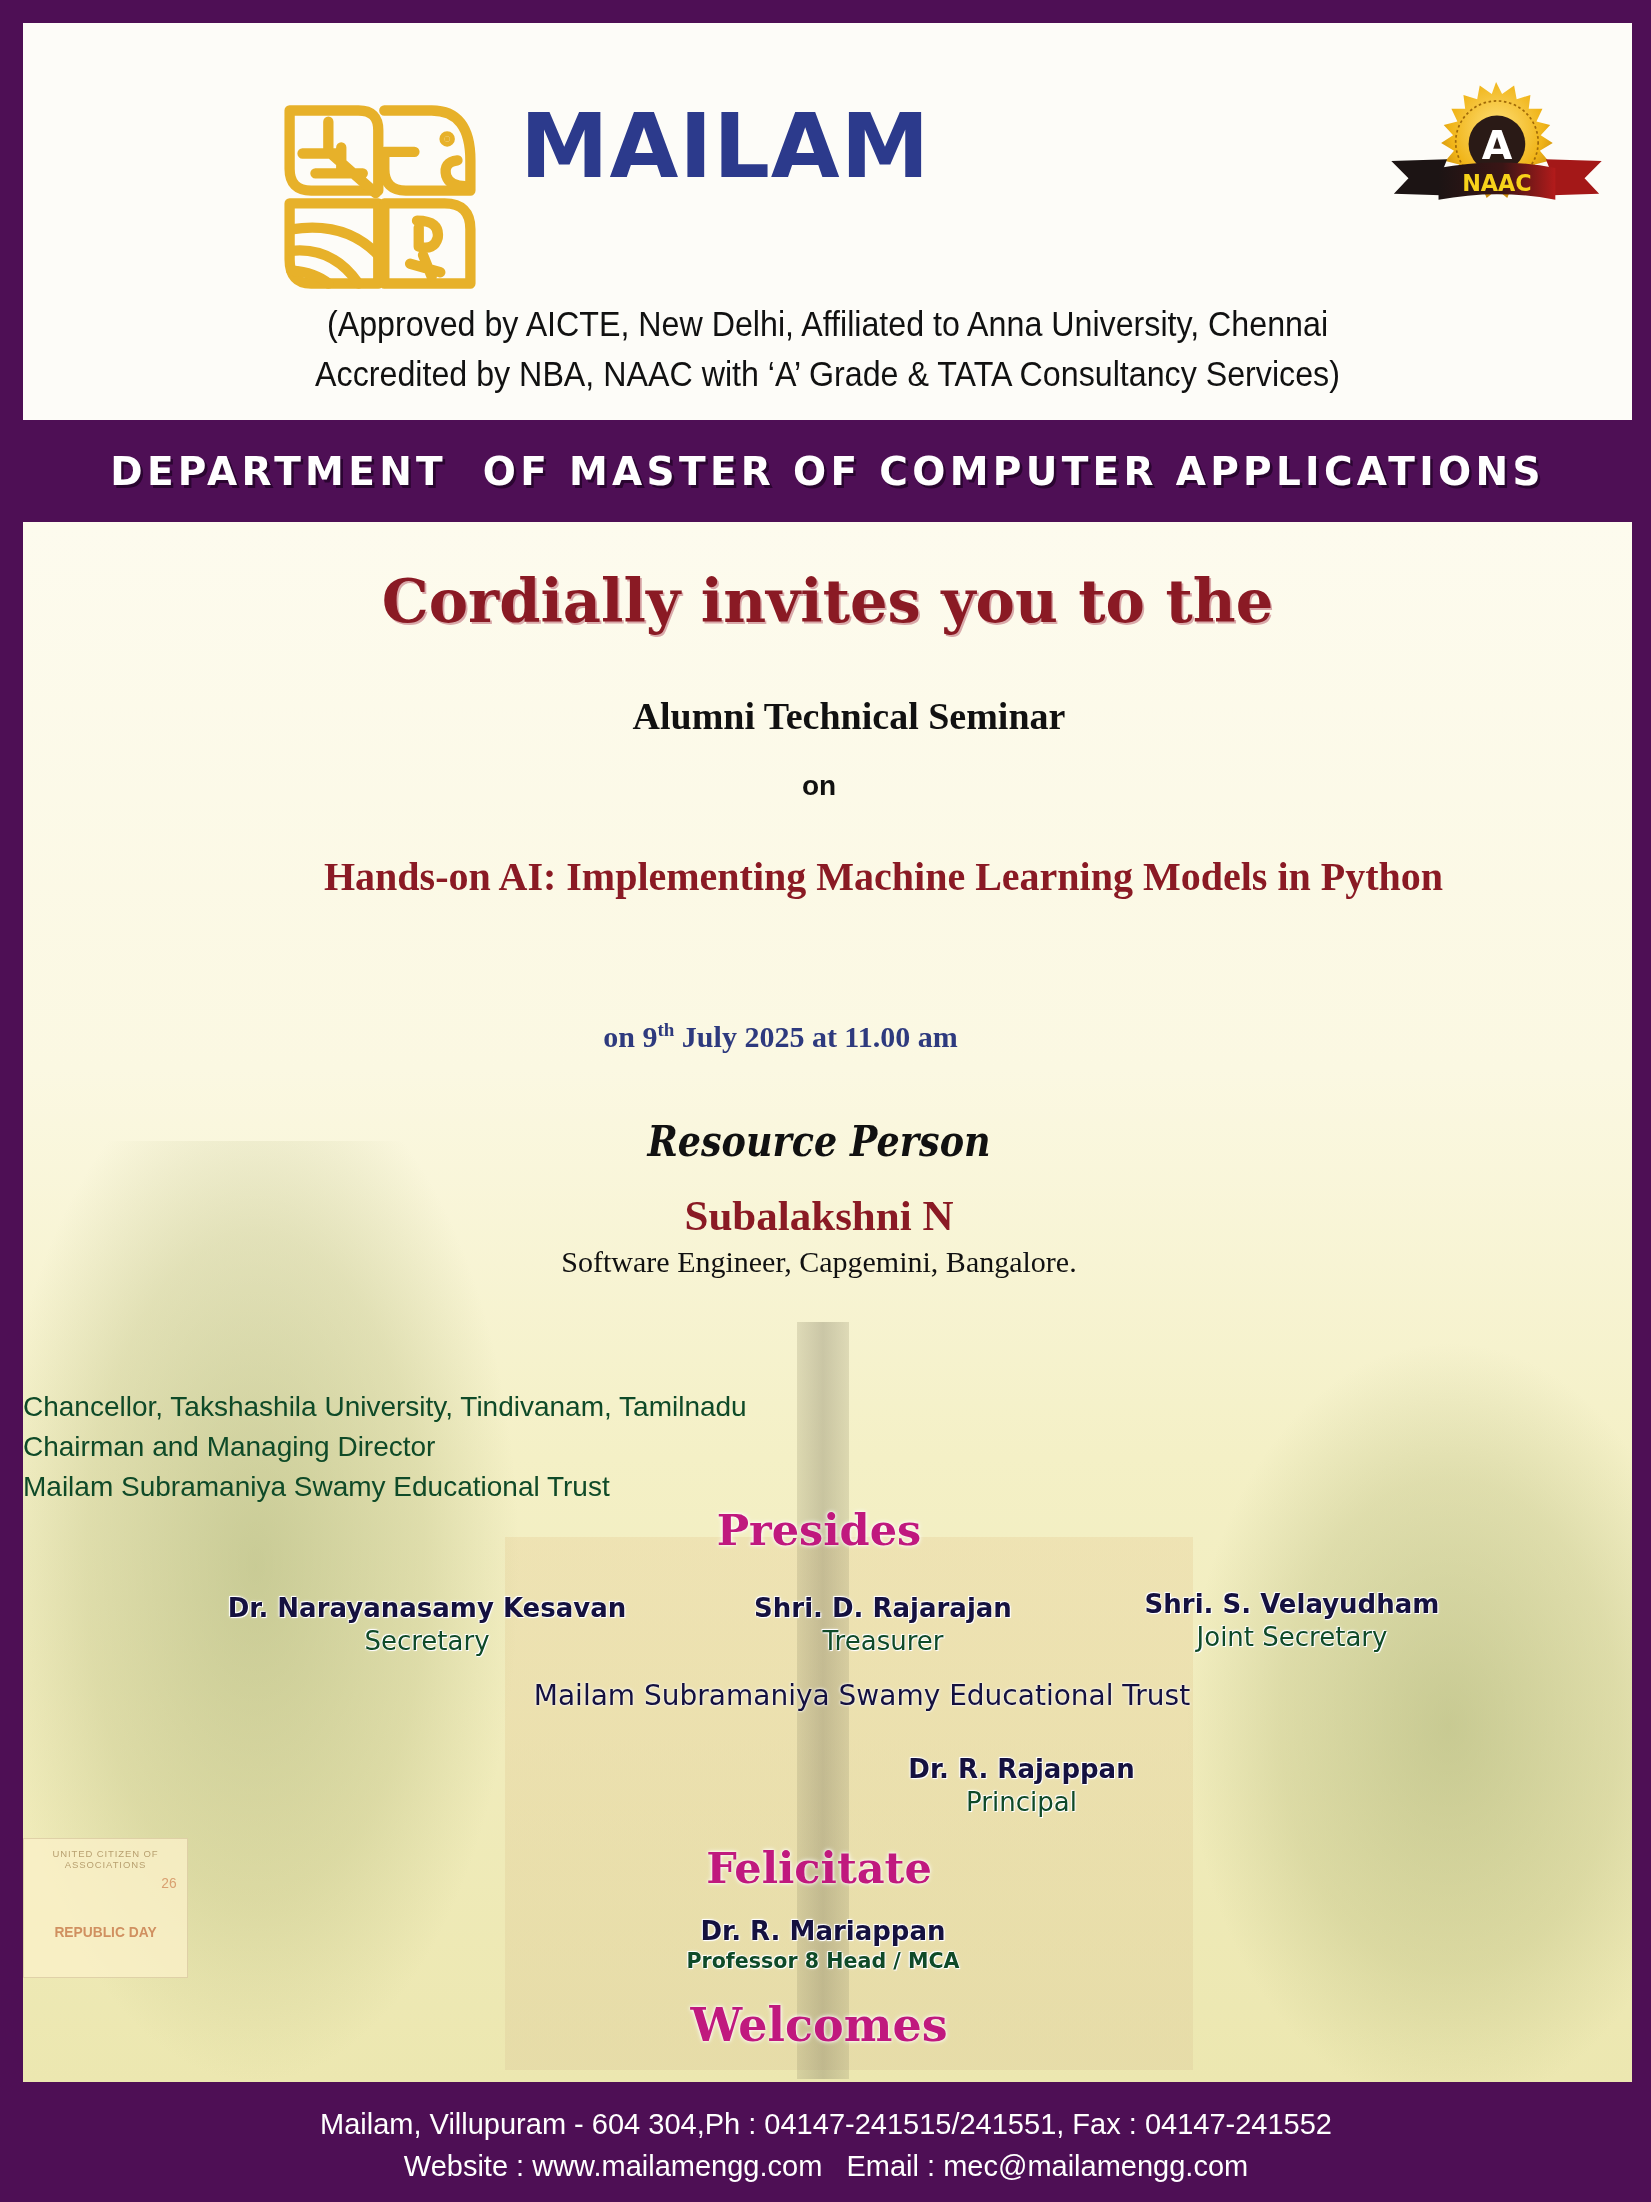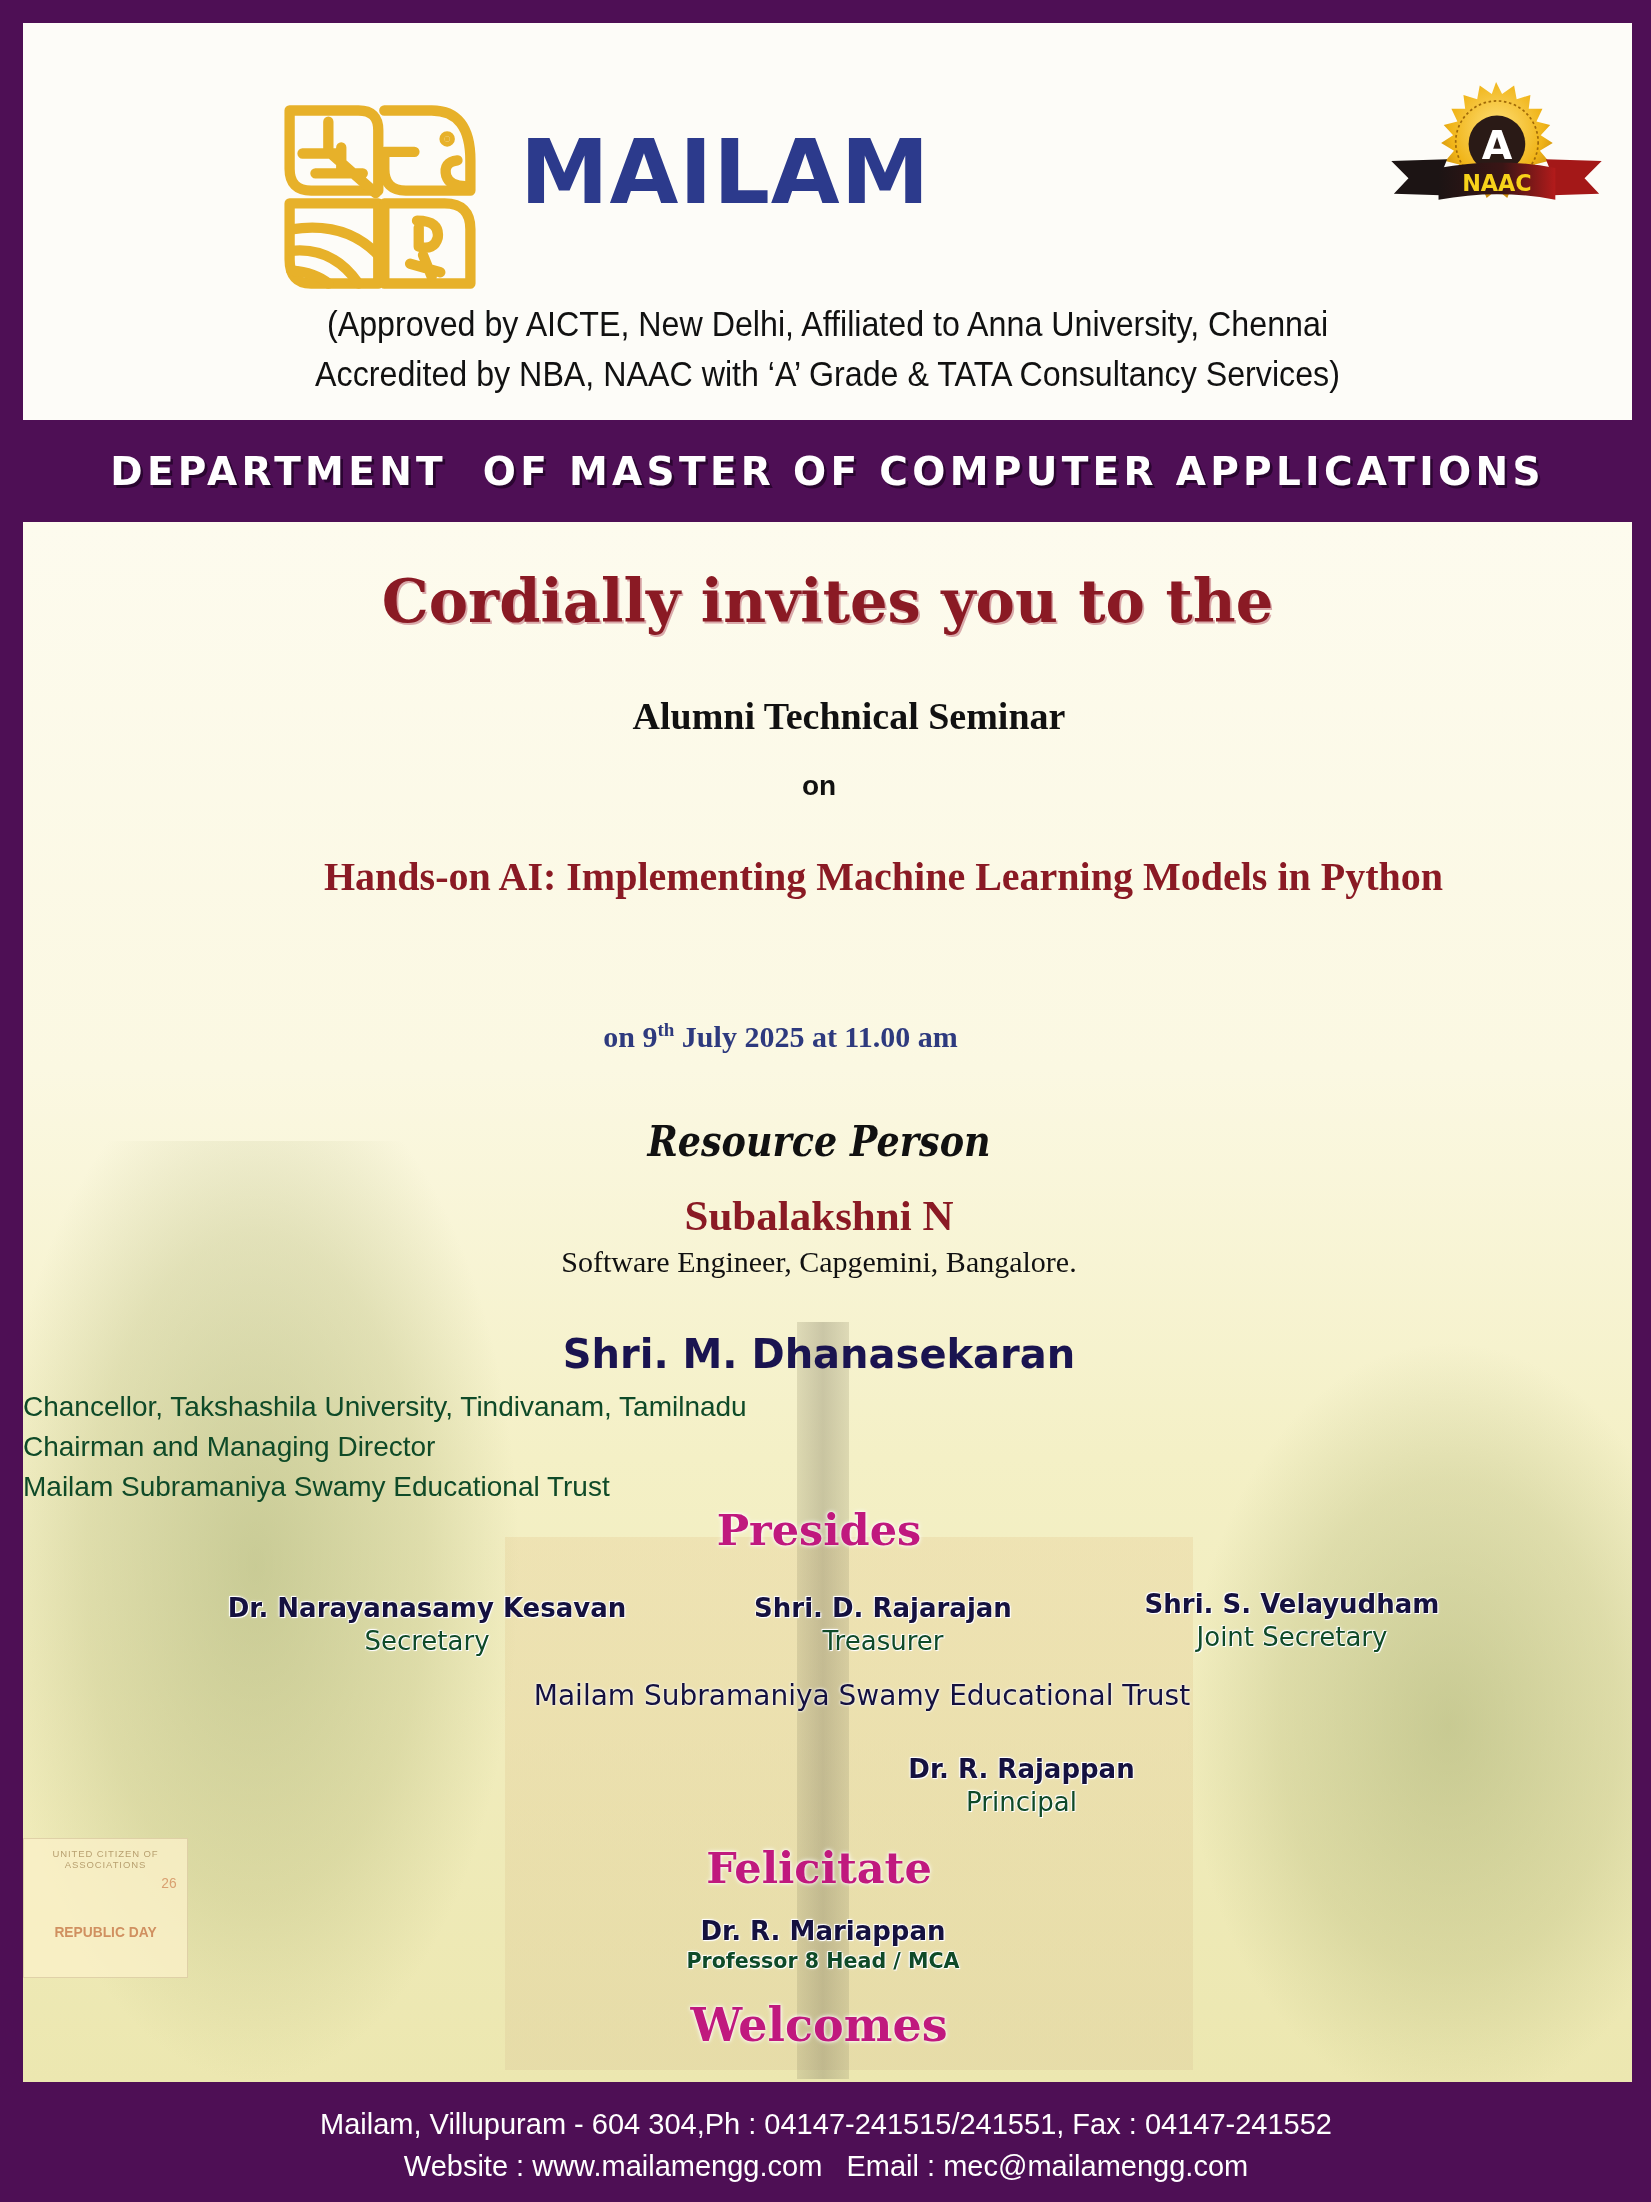--- a/index.html
+++ b/index.html
@@ -14,21 +14,21 @@
     background: #fdfcf8;
   }
   .logo {
     position: absolute; left: 258px; top: 77px; width: 198px; height: 194px;
   }
   .college-name {
     position: absolute; left: 497px; top: 79px;
     color: #2c3a8c; font-family: "DejaVu Sans", sans-serif; font-weight: bold;
     line-height: 1;
   }
-  .college-name .l1 { display: block; font-size: 89px; letter-spacing: 0.9px; margin-top: 26px; }
+  .college-name .l1 { display: block; font-size: 89px; letter-spacing: 0.9px; }
   .college-name .l2 { display: block; font-size: 71px; margin-top: 19px; letter-spacing: -0.9px; }
   .naac-badge {
     position: absolute; left: 1364px; top: 52px; width: 219px; height: 155px;
   }
   .approval {
     position: absolute; left: 23px; top: 299px; width: 1609px; text-align: center;
     font-family: "Liberation Sans", sans-serif; font-size: 35px; color: #111;
     line-height: 50px; transform: scaleX(0.92);
   }
   .dept-band {
@@ -224,21 +224,20 @@
   <div class="on-label">on</div>
   <div class="topic">Hands-on AI: Implementing Machine Learning Models in Python</div>
   <div class="date-line">
     <span>on 9</span><sup>th</sup><span> July 2025 at 11.00 am</span>
   </div>
 
   <div class="rp-heading">Resource Person</div>
   <div class="rp-name">Subalakshni N</div>
   <div class="rp-role">Software Engineer, Capgemini, Bangalore.</div>
 
-  <div class="chief-name">Shri. M. Dhanasekaran</div>
   <div class="chief-lines">
     <div>Chancellor, Takshashila University, Tindivanam, Tamilnadu</div>
     <div>Chairman and Managing Director</div>
     <div>Mailam Subramaniya Swamy Educational Trust</div>
   </div>
   <div class="script-heading presides">Presides</div>
 
   <div class="person p-secretary">
     <span class="pname">Dr. Narayanasamy Kesavan</span>
     <span class="prole">Secretary</span>

